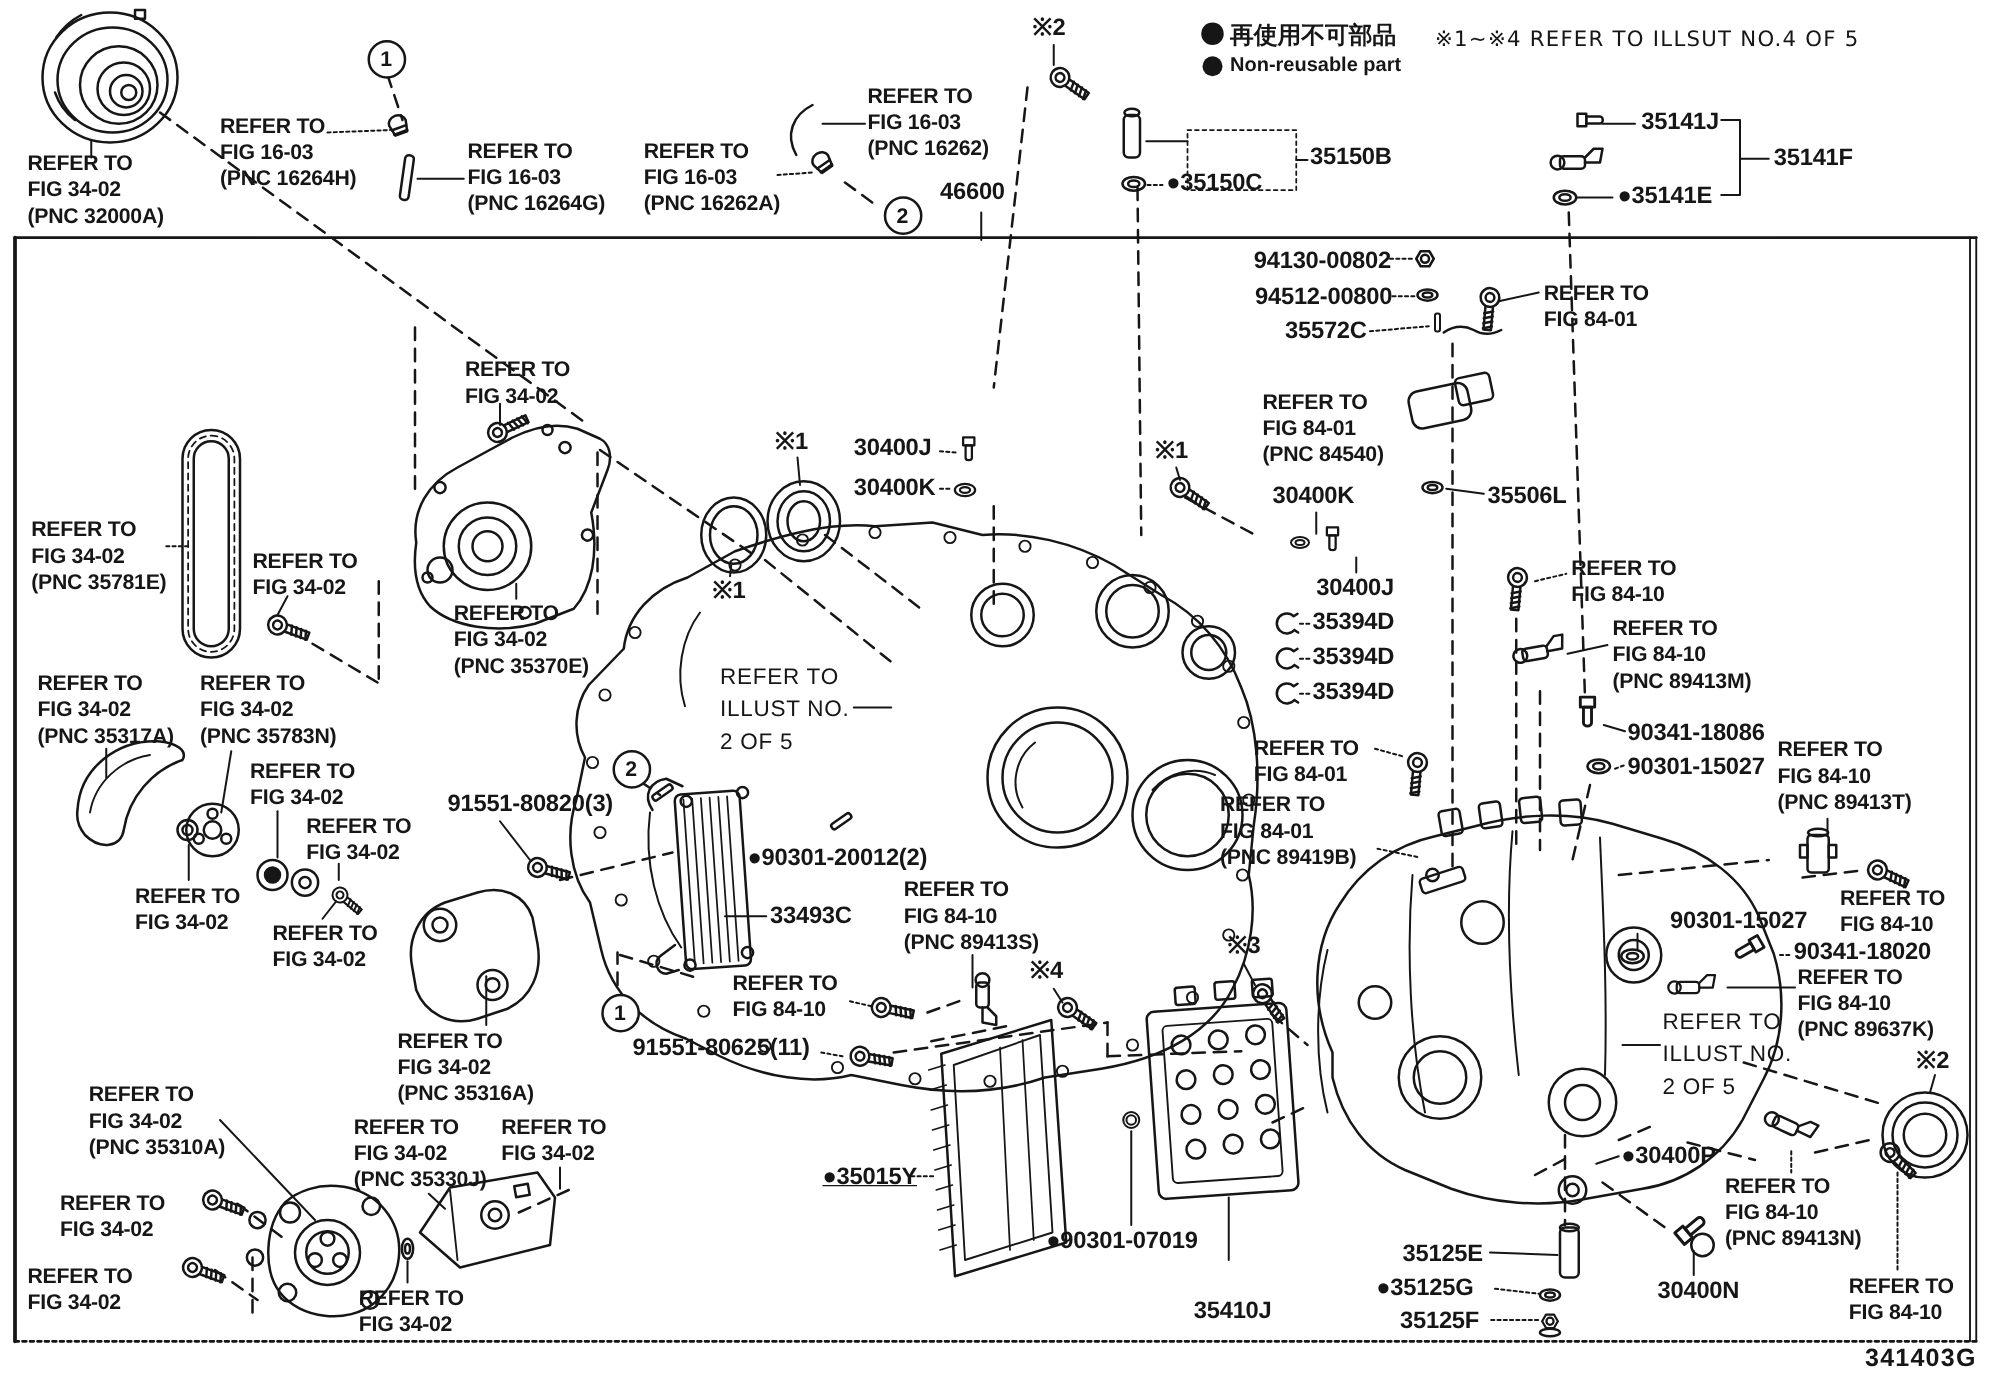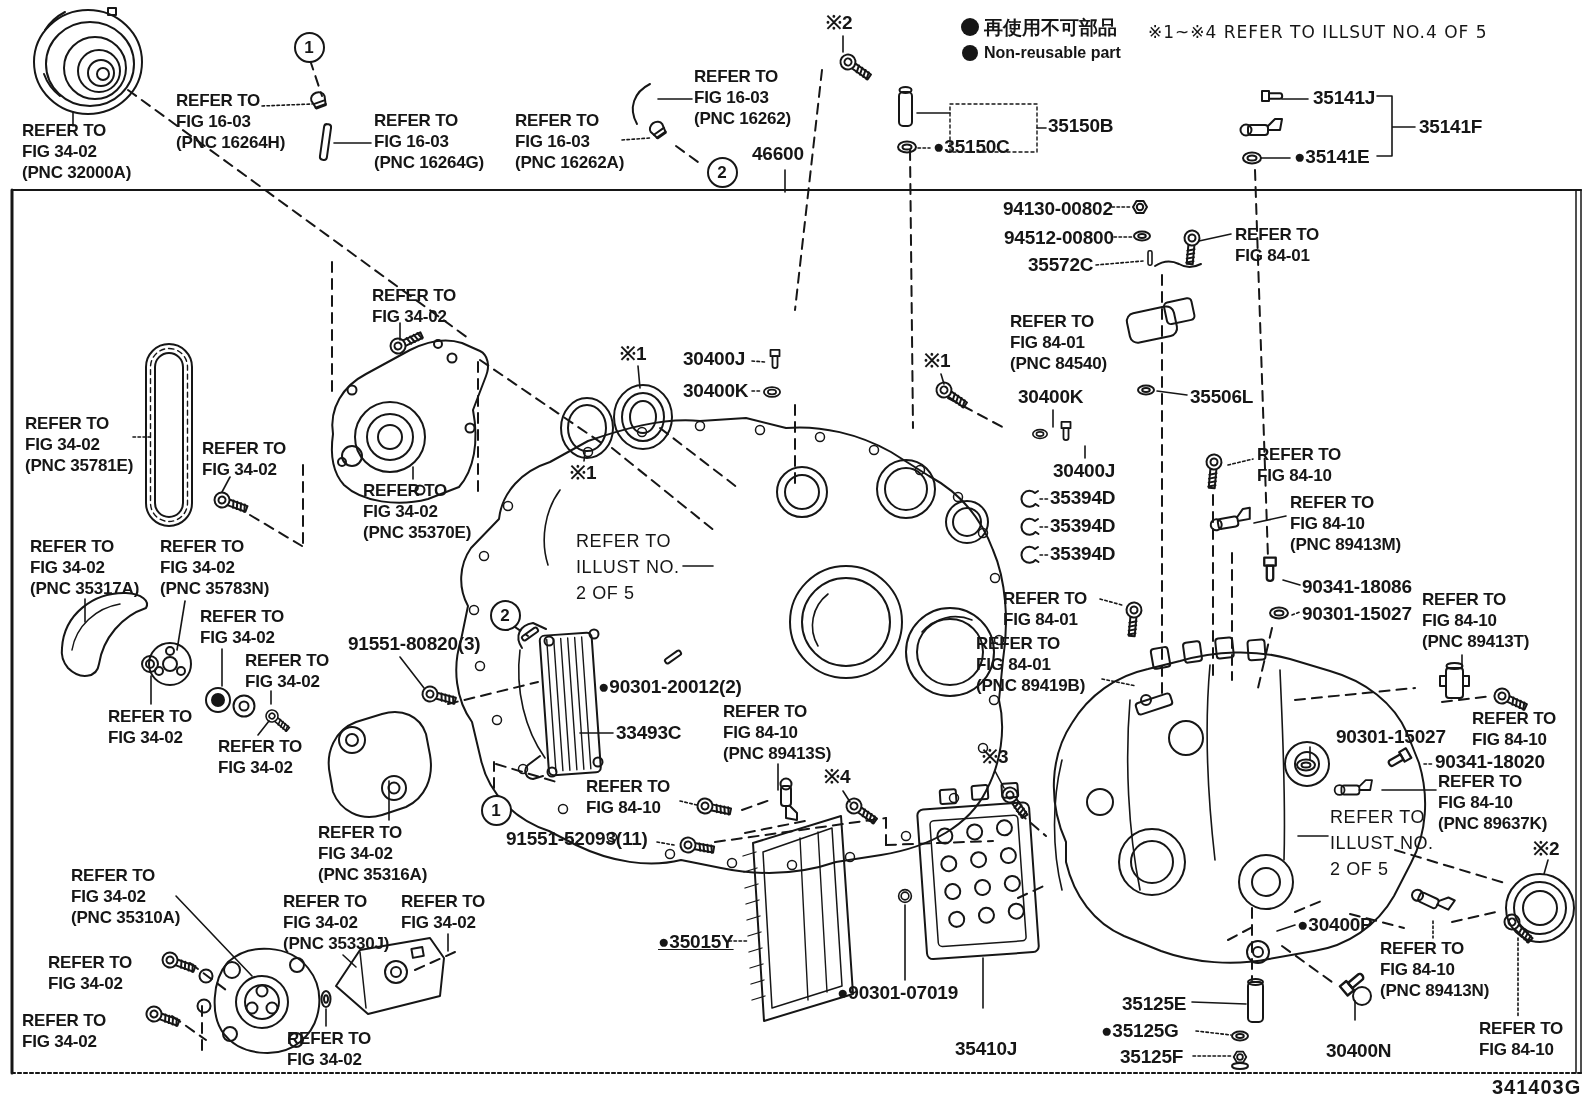--- a/index.html
+++ b/index.html
@@ -567,47 +567,47 @@
       <div class="lab pn" style="left: 1302px; top: 576px;">90341-18086</div>
       <div class="lab pn" style="left: 1302px; top: 603px;">90301-15027</div>
       <div class="lab ref" style="left: 1422px; top: 589px;">REFER TO
 FIG 84-10
 (PNC 89413T)</div>
       <div class="lab ref" style="left: 1003px; top: 588px;">REFER TO
 FIG 84-01</div>
       <div class="lab ref" style="left: 976px; top: 633px;">REFER TO
 FIG 84-01
 (PNC 89419B)</div>
-      <div class="lab pn" style="left: 348px; top: 633px;">91551-80820(3)</div>
+      <div class="lab pn" style="left: 358px; top: 633px;">91551-80820(3)</div>
       <div class="lab pn" style="left: 598px; top: 676px;">●90301-20012(2)</div>
       <div class="lab pn" style="left: 616px; top: 722px;">33493C</div>
       <div class="lab ref" style="left: 723px; top: 701px;">REFER TO
 FIG 84-10
 (PNC 89413S)</div>
       <div class="lab ref" style="left: 586px; top: 776px;">REFER TO
 FIG 84-10</div>
-      <div class="lab pn" style="left: 506px; top: 828px;">91551-52093(11)</div>
+      <div class="lab pn" style="left: 506px; top: 828px;">91551-80625(11)</div>
       <div class="lab sym" style="left: 824px; top: 766px;">※4</div>
       <div class="lab sym" style="left: 982px; top: 746px;">※3</div>
       <div class="lab refn" style="left: 1330px; top: 804px;">REFER TO
 ILLUST NO.
 2 OF 5</div>
       <div class="lab ref" style="left: 1472px; top: 708px;">REFER TO
 FIG 84-10</div>
       <div class="lab pn" style="left: 1336px; top: 726px;">90301-15027</div>
       <div class="lab pn" style="left: 1435px; top: 751px;">90341-18020</div>
       <div class="lab ref" style="left: 1438px; top: 771px;">REFER TO
 FIG 84-10
 (PNC 89637K)</div>
       <div class="lab sym" style="left: 1533px; top: 838px;">※2</div>
       <div class="lab pn" style="left: 1297px; top: 914px;">●30400P</div>
       <div class="lab ref" style="left: 1380px; top: 938px;">REFER TO
 FIG 84-10
 (PNC 89413N)</div>
-      <div class="lab pn" style="left: 1326px; top: 1022px; margin-top: 18px;">30400N</div>
+      <div class="lab pn" style="left: 1326px; top: 1022px;">30400N</div>
       <div class="lab ref" style="left: 1479px; top: 1018px;">REFER TO
 FIG 84-10</div>
       <div class="lab pn" style="left: 1122px; top: 993px;">35125E</div>
       <div class="lab pn" style="left: 1101px; top: 1020px;">●35125G</div>
       <div class="lab pn" style="left: 1120px; top: 1046px;">35125F</div>
       <div class="lab pn" style="left: 837px; top: 982px;">●90301-07019</div>
       <div class="lab pn" style="left: 955px; top: 1010px; margin-top: 28px;">35410J</div>
       <div class="lab pn" style="left: 658px; top: 931px; text-decoration: underline;">●35015Y</div>
       <div class="lab ref" style="left: 48px; top: 952px;">REFER TO
 FIG 34-02</div>

